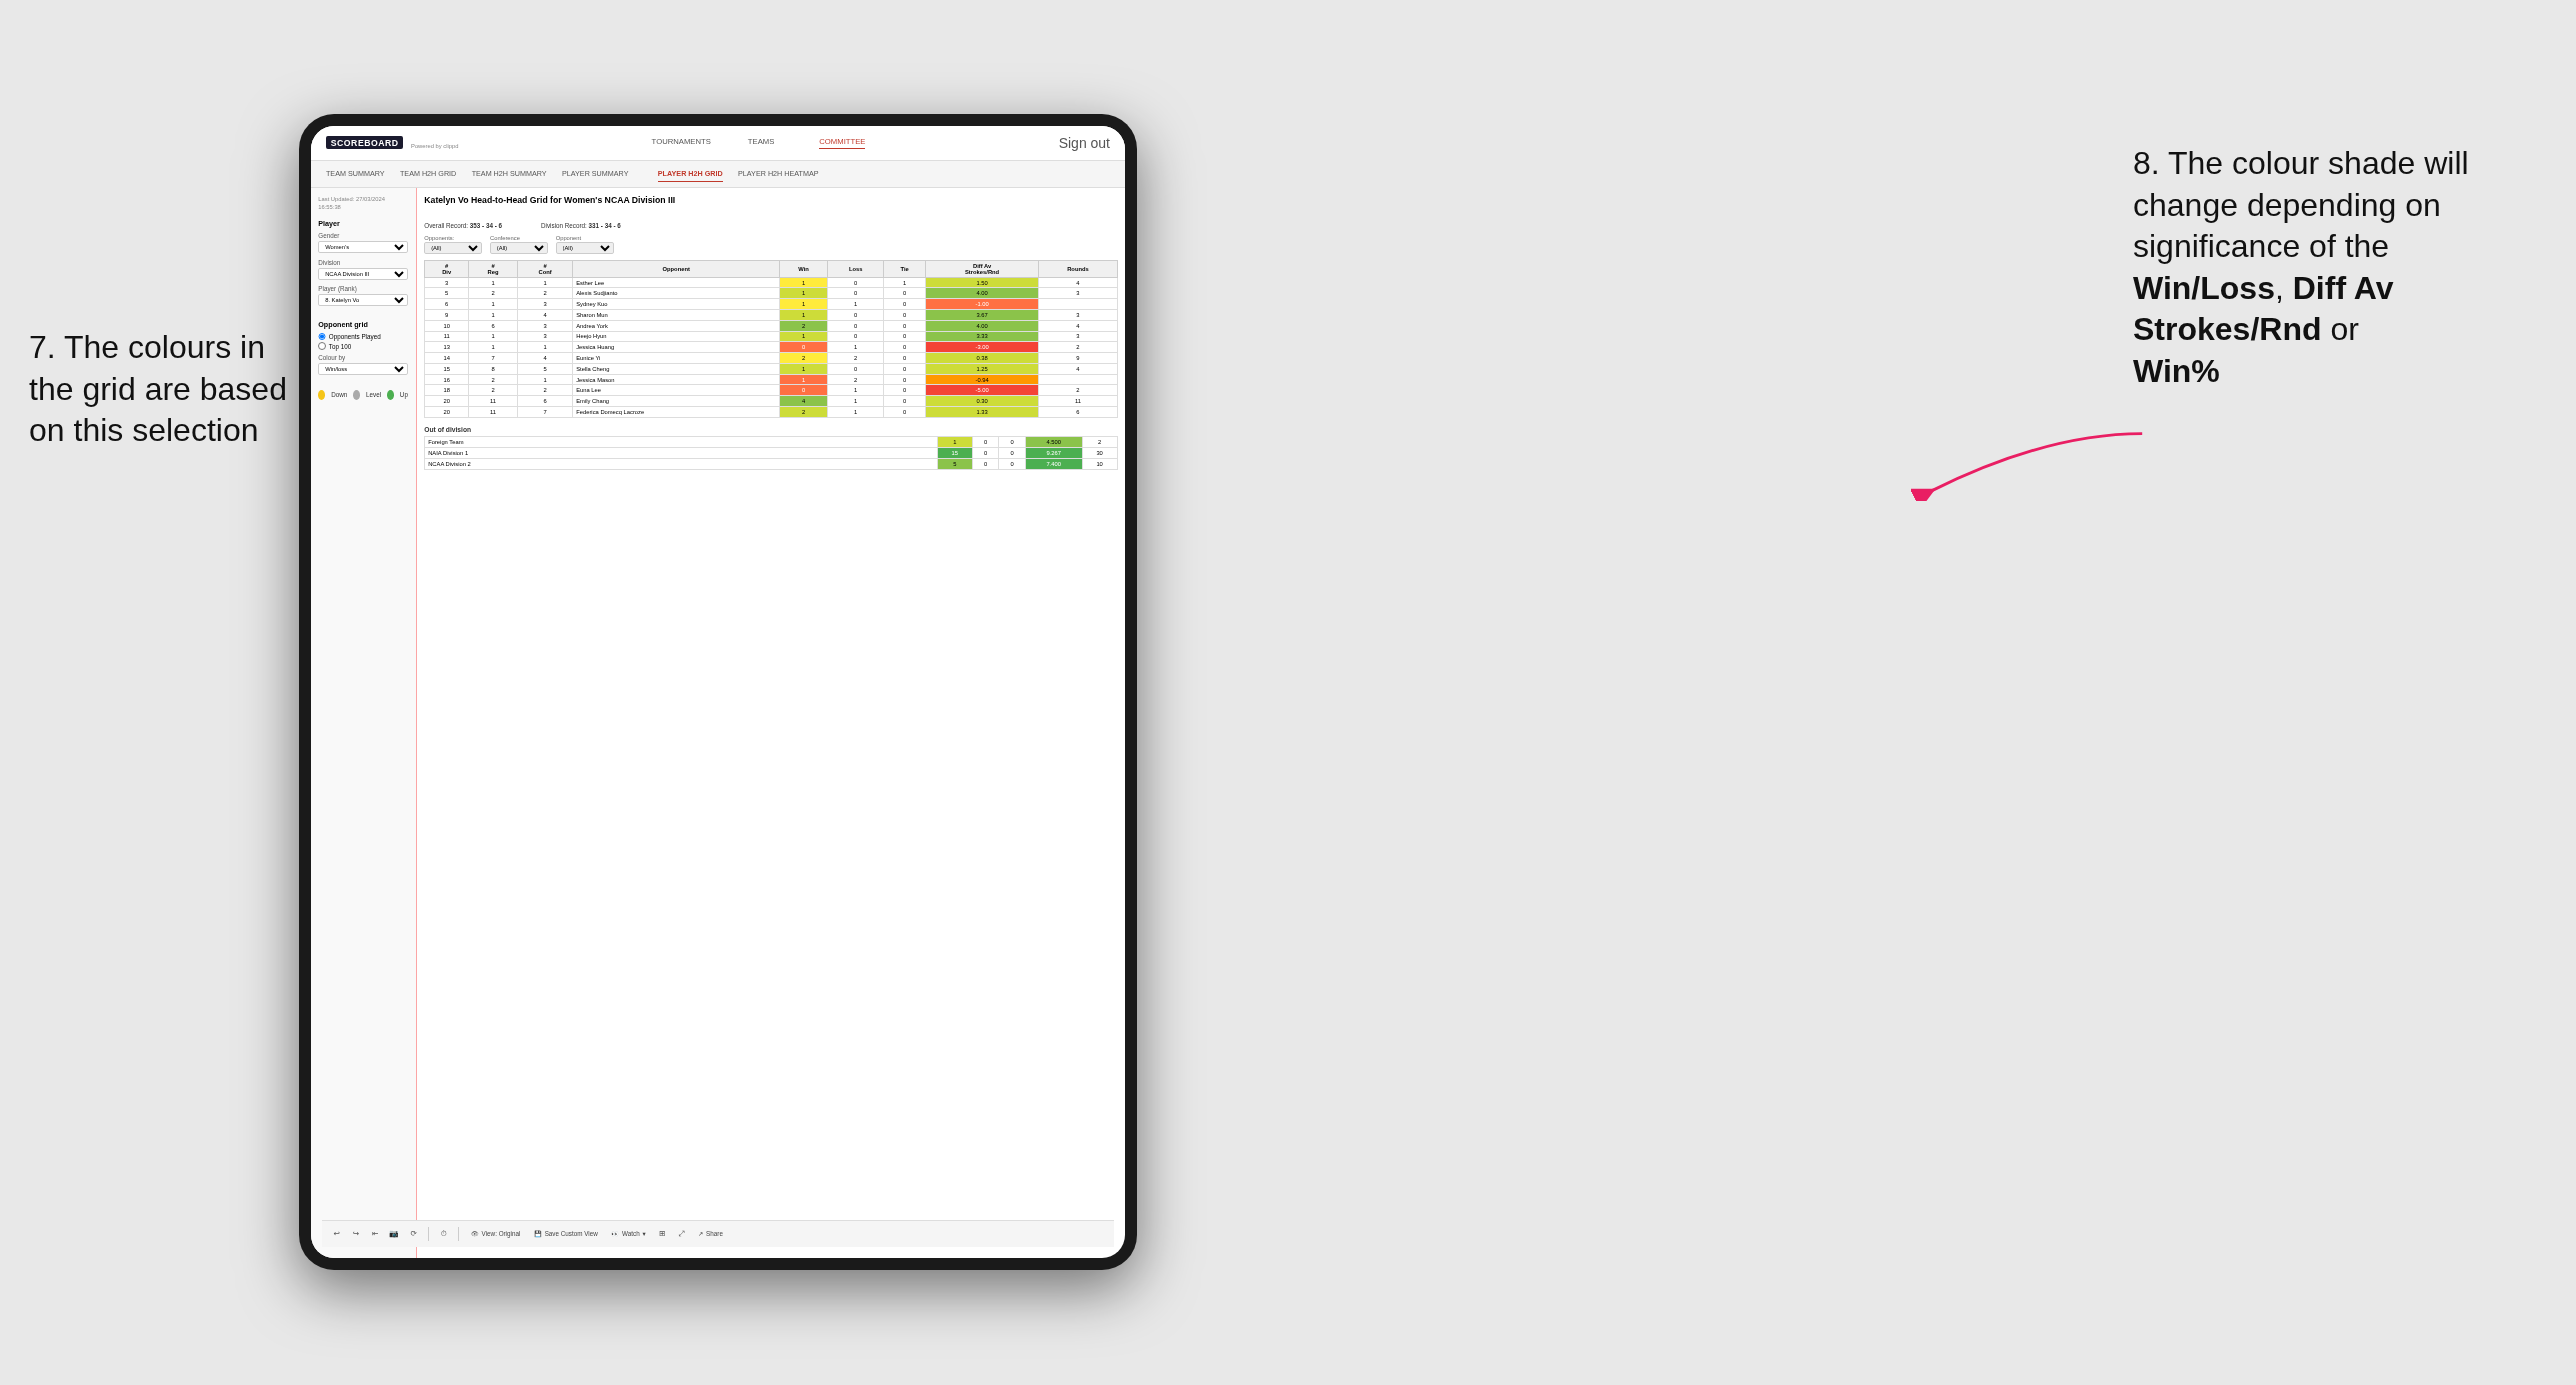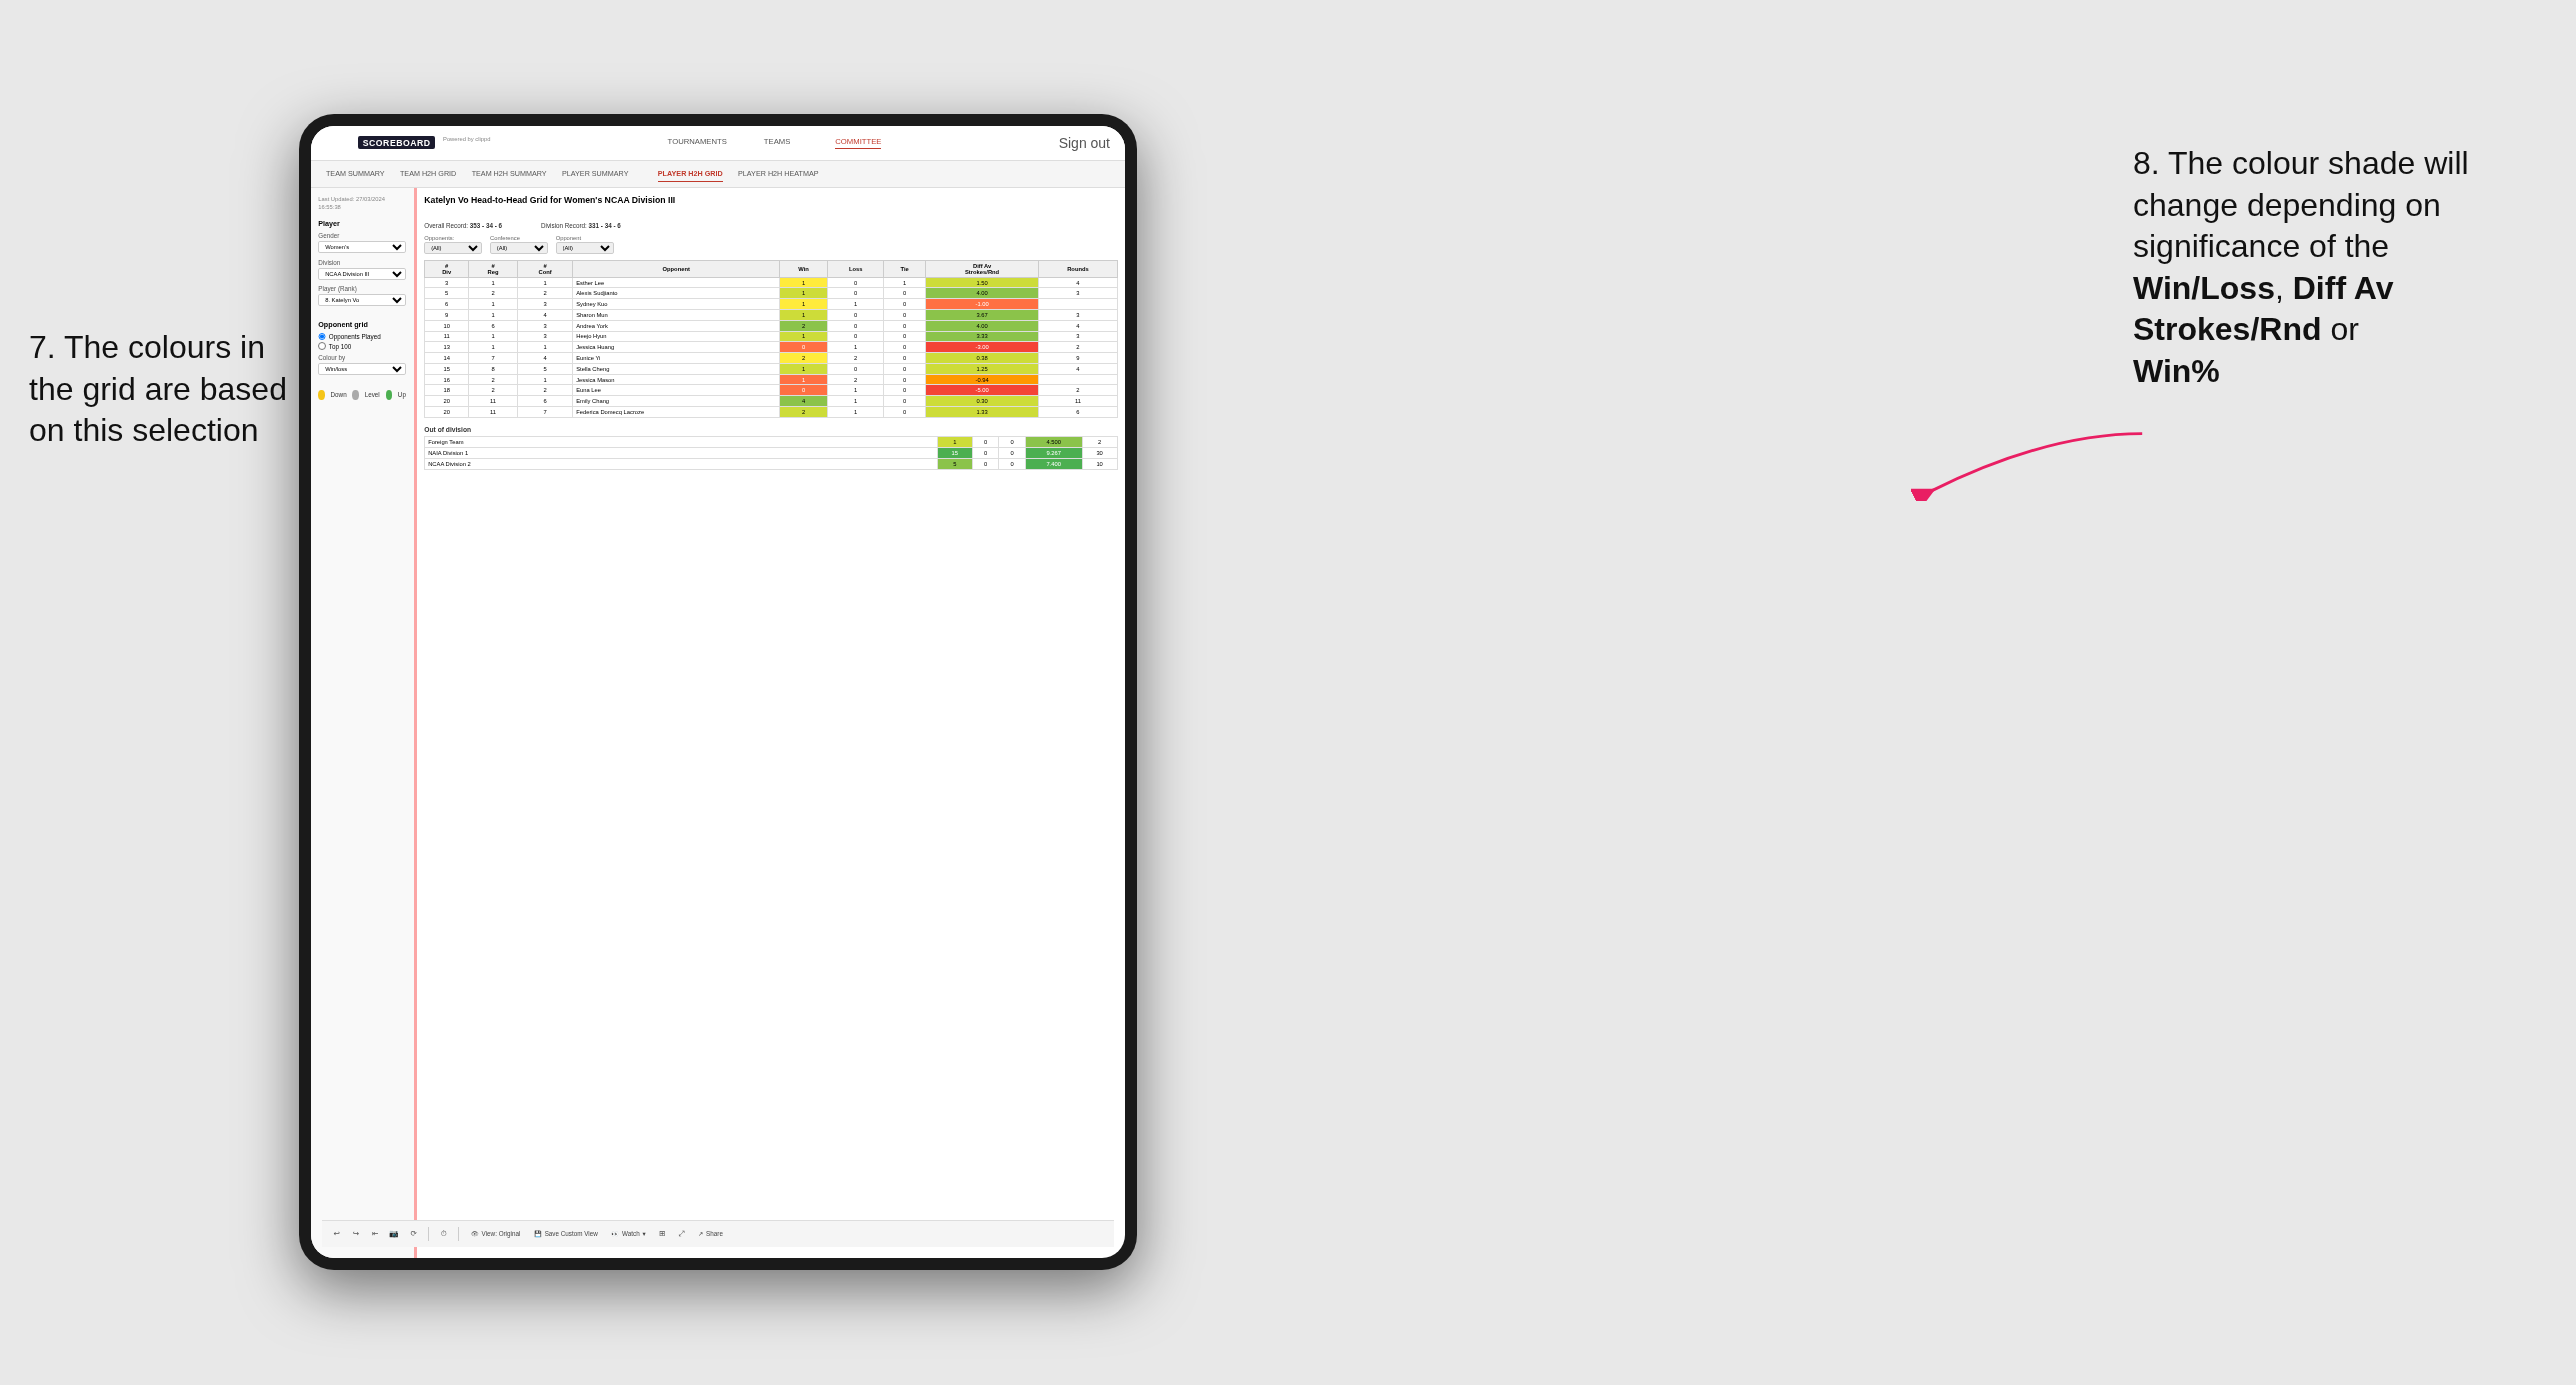--- a/index.html
+++ b/index.html
@@ -39,23 +39,22 @@
       background: #fff;
       border-bottom: 1px solid #ddd;
       padding: 0 15.4px;
       height: 35px;
       display: flex;
       align-items: center;
       justify-content: space-between;
     }
     .nav-brand {
       display: flex;
-      align-items: flex-start;
+      align-items: flex-end;
       gap: 7.7px;
-      margin-left: 32px;
     }
     .brand-box {
       background: #1a1a2e;
       color: #fff;
       font-weight: bold;
       font-size: 8.7px;
       padding: 1.9px 4.8px;
       border-radius: 1.9px;
       letter-spacing: 0.5px;
     }
@@ -101,21 +100,21 @@
     .main-content {
       display: flex;
       height: calc(100% - 62px);
       overflow: hidden;
     }
 
     
     .sidebar {
       width: 106px;
       background: #f9f9f9;
-      border-right: 3px solid #fca5a5;
+      border-right: 1px solid #fca5a5;
       padding: 7.7px;
       font-size: 6.7px;
       flex-shrink: 0;
       overflow-y: auto;
     }
     .sidebar-timestamp {
       font-size: 5.8px;
       color: #888;
       margin-bottom: 7.7px;
       line-height: 1.4;

